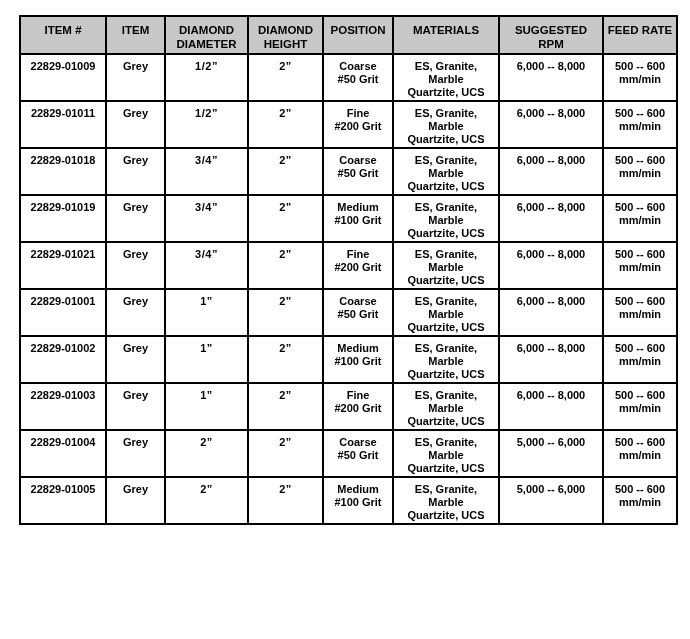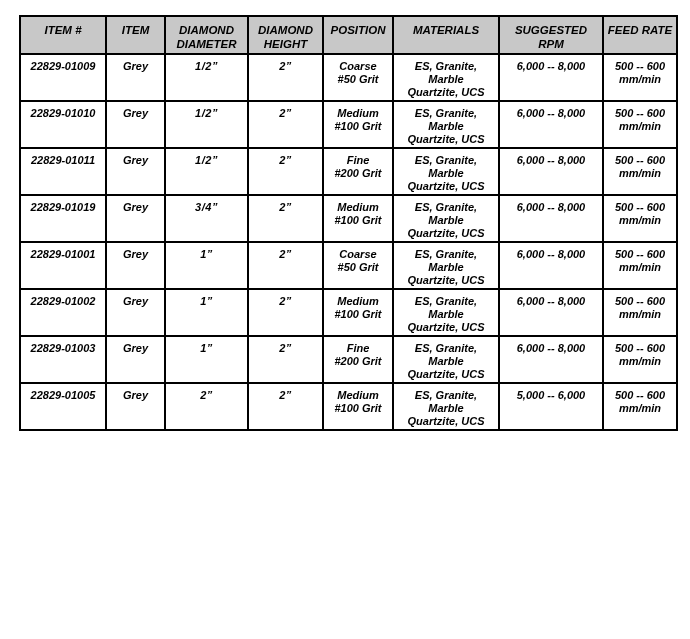--- a/index.html
+++ b/index.html
@@ -9,21 +9,20 @@
     width: 690px;
     height: 639px;
     font-family: "Liberation Sans", sans-serif;
     color: #000;
   }
   .page {
     position: relative;
     width: 690px;
     height: 639px;
     overflow: hidden;
-    font-style: italic;
   }
   table.spec {
     border-collapse: collapse;
     table-layout: fixed;
     margin: 15px 0 0 19px;
   }
   table.spec th,
   table.spec td {
     border: 2px solid #000;
     text-align: center;
@@ -94,112 +93,140 @@
     <td class="c-pos">Coarse
 #50 Grit</td>
     <td class="c-mat">ES, Granite,
 Marble
 Quartzite, UCS</td>
     <td class="c-rpm">6,000 -- 8,000</td>
     <td class="c-feed">500 -- 600
 mm/min</td>
   </tr>
 
-  <tr>
-    <td class="c-item">22829-01010</td>
+
+  <tr>
+    <td class="c-item">22829-01011</td>
     <td class="c-color">Grey</td>
     <td class="c-size">1/2”</td>
+    <td class="c-size">2”</td>
+    <td class="c-pos">Fine
+#200 Grit</td>
+    <td class="c-mat">ES, Granite,
+Marble
+Quartzite, UCS</td>
+    <td class="c-rpm">6,000 -- 8,000</td>
+    <td class="c-feed">500 -- 600
+mm/min</td>
+  </tr>
+
+  <tr>
+    <td class="c-item">22829-01018</td>
+    <td class="c-color">Grey</td>
+    <td class="c-size">3/4”</td>
+    <td class="c-size">2”</td>
+    <td class="c-pos">Coarse
+#50 Grit</td>
+    <td class="c-mat">ES, Granite,
+Marble
+Quartzite, UCS</td>
+    <td class="c-rpm">6,000 -- 8,000</td>
+    <td class="c-feed">500 -- 600
+mm/min</td>
+  </tr>
+
+  <tr>
+    <td class="c-item">22829-01019</td>
+    <td class="c-color">Grey</td>
+    <td class="c-size">3/4”</td>
     <td class="c-size">2”</td>
     <td class="c-pos">Medium
 #100 Grit</td>
     <td class="c-mat">ES, Granite,
 Marble
 Quartzite, UCS</td>
     <td class="c-rpm">6,000 -- 8,000</td>
     <td class="c-feed">500 -- 600
 mm/min</td>
   </tr>
 
   <tr>
-    <td class="c-item">22829-01011</td>
-    <td class="c-color">Grey</td>
-    <td class="c-size">1/2”</td>
+    <td class="c-item">22829-01021</td>
+    <td class="c-color">Grey</td>
+    <td class="c-size">3/4”</td>
     <td class="c-size">2”</td>
     <td class="c-pos">Fine
 #200 Grit</td>
     <td class="c-mat">ES, Granite,
 Marble
 Quartzite, UCS</td>
     <td class="c-rpm">6,000 -- 8,000</td>
     <td class="c-feed">500 -- 600
 mm/min</td>
   </tr>
 
-
-  <tr>
-    <td class="c-item">22829-01019</td>
-    <td class="c-color">Grey</td>
-    <td class="c-size">3/4”</td>
+  <tr>
+    <td class="c-item">22829-01001</td>
+    <td class="c-color">Grey</td>
+    <td class="c-size">1”</td>
+    <td class="c-size">2”</td>
+    <td class="c-pos">Coarse
+#50 Grit</td>
+    <td class="c-mat">ES, Granite,
+Marble
+Quartzite, UCS</td>
+    <td class="c-rpm">6,000 -- 8,000</td>
+    <td class="c-feed">500 -- 600
+mm/min</td>
+  </tr>
+
+  <tr>
+    <td class="c-item">22829-01002</td>
+    <td class="c-color">Grey</td>
+    <td class="c-size">1”</td>
     <td class="c-size">2”</td>
     <td class="c-pos">Medium
 #100 Grit</td>
     <td class="c-mat">ES, Granite,
 Marble
 Quartzite, UCS</td>
     <td class="c-rpm">6,000 -- 8,000</td>
     <td class="c-feed">500 -- 600
 mm/min</td>
   </tr>
 
-
-  <tr>
-    <td class="c-item">22829-01001</td>
-    <td class="c-color">Grey</td>
-    <td class="c-size">1”</td>
-    <td class="c-size">2”</td>
-    <td class="c-pos">Coarse
-#50 Grit</td>
-    <td class="c-mat">ES, Granite,
-Marble
-Quartzite, UCS</td>
-    <td class="c-rpm">6,000 -- 8,000</td>
-    <td class="c-feed">500 -- 600
-mm/min</td>
-  </tr>
-
-  <tr>
-    <td class="c-item">22829-01002</td>
-    <td class="c-color">Grey</td>
-    <td class="c-size">1”</td>
-    <td class="c-size">2”</td>
-    <td class="c-pos">Medium
-#100 Grit</td>
-    <td class="c-mat">ES, Granite,
-Marble
-Quartzite, UCS</td>
-    <td class="c-rpm">6,000 -- 8,000</td>
-    <td class="c-feed">500 -- 600
-mm/min</td>
-  </tr>
-
   <tr>
     <td class="c-item">22829-01003</td>
     <td class="c-color">Grey</td>
     <td class="c-size">1”</td>
     <td class="c-size">2”</td>
     <td class="c-pos">Fine
 #200 Grit</td>
     <td class="c-mat">ES, Granite,
 Marble
 Quartzite, UCS</td>
     <td class="c-rpm">6,000 -- 8,000</td>
     <td class="c-feed">500 -- 600
 mm/min</td>
   </tr>
 
+  <tr>
+    <td class="c-item">22829-01004</td>
+    <td class="c-color">Grey</td>
+    <td class="c-size">2”</td>
+    <td class="c-size">2”</td>
+    <td class="c-pos">Coarse
+#50 Grit</td>
+    <td class="c-mat">ES, Granite,
+Marble
+Quartzite, UCS</td>
+    <td class="c-rpm">5,000 -- 6,000</td>
+    <td class="c-feed">500 -- 600
+mm/min</td>
+  </tr>
 
   <tr>
     <td class="c-item">22829-01005</td>
     <td class="c-color">Grey</td>
     <td class="c-size">2”</td>
     <td class="c-size">2”</td>
     <td class="c-pos">Medium
 #100 Grit</td>
     <td class="c-mat">ES, Granite,
 Marble

